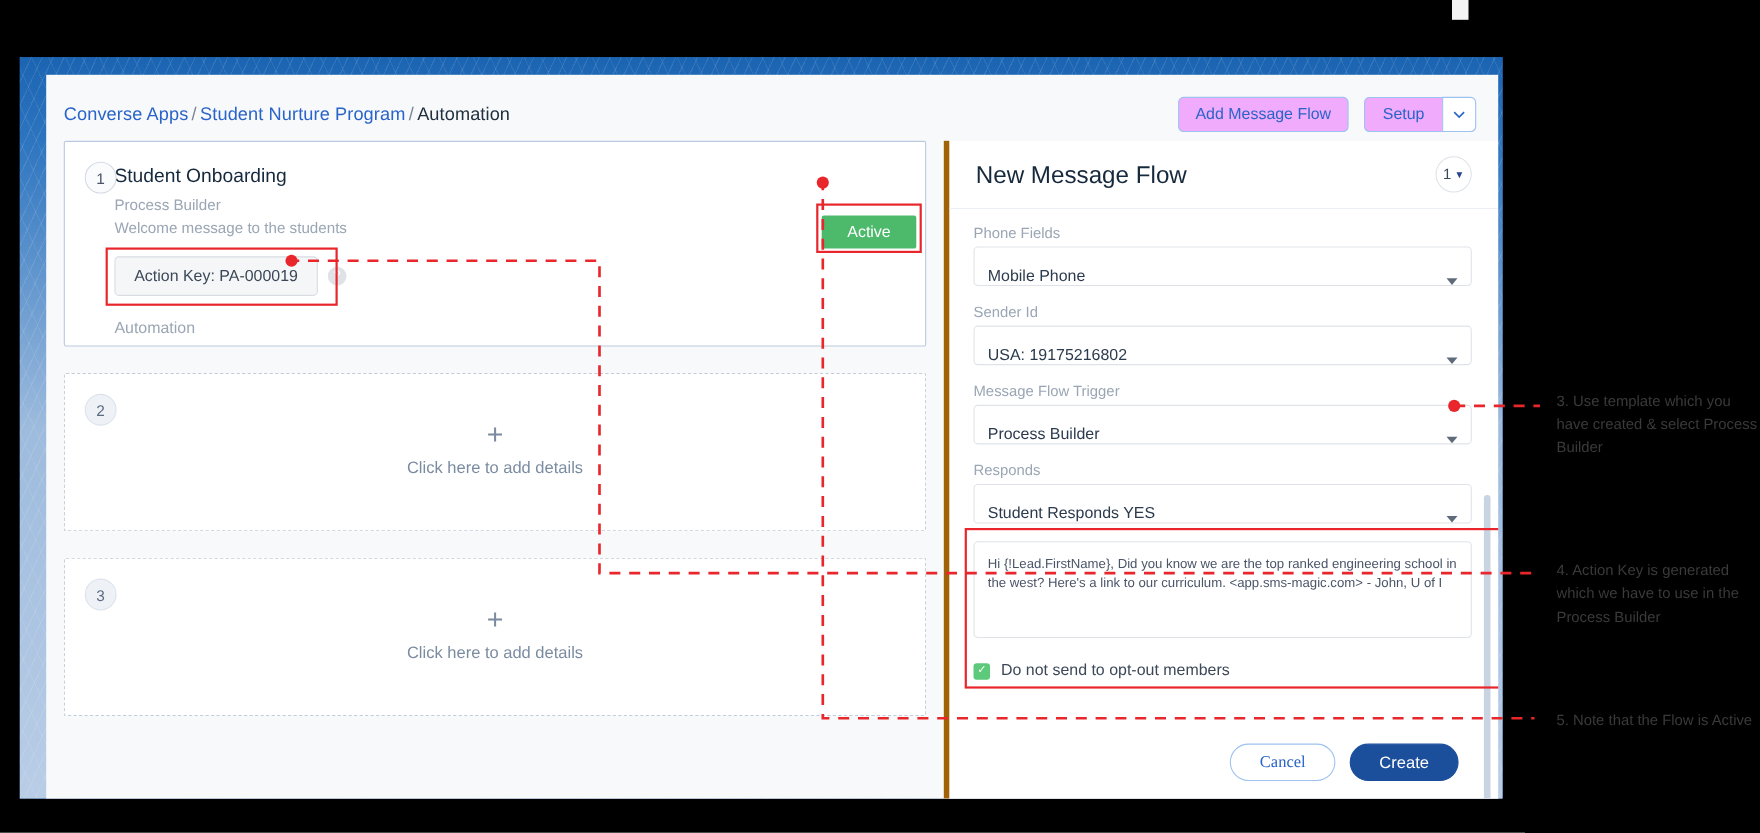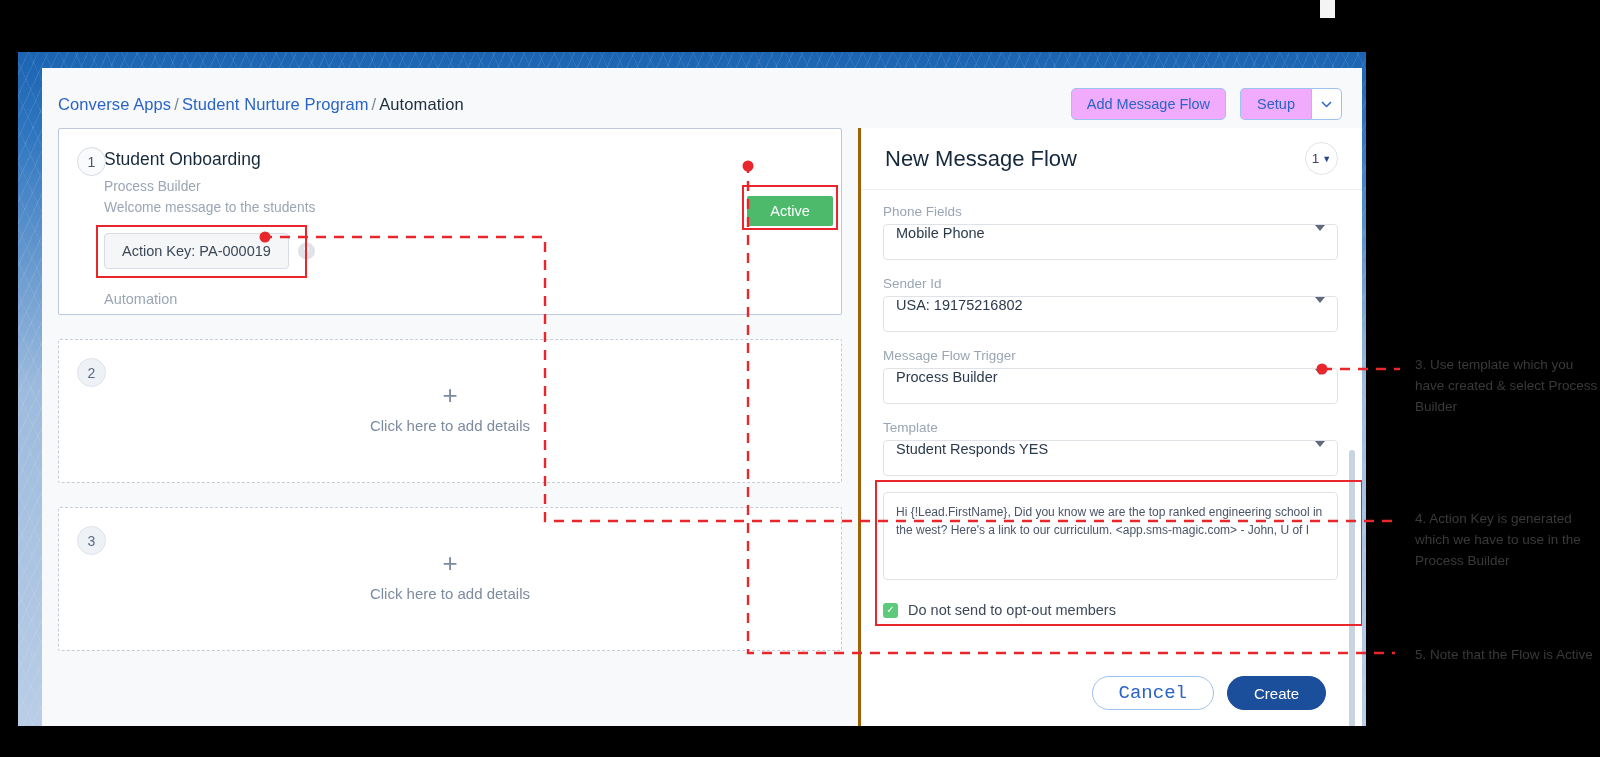--- a/index.html
+++ b/index.html
@@ -119,40 +119,40 @@
     z-index:6;
   }
   .redbox-active{
     position:absolute; left:700px; top:117px; width:96px; height:45px;
     border:2px solid #e8262b; z-index:7; pointer-events:none;
   }
 
   
   .right-panel{
     position:absolute; left:816px; top:60px; right:0; bottom:0;
-    background:#fff; border-left:3px solid #a16207;
+    background:#fff; border-left:5px solid #a16207;
   }
   .panel-head{
     height:62px; display:flex; align-items:center; padding:0 24px;
     border-bottom:1px solid #eceff3;
   }
   .panel-title{ font-size:22px; color:#16283c; font-weight:400; }
   .count-badge{
     margin-left:auto; width:33px; height:33px; border-radius:50%;
     border:1px solid #dfe3e8; background:#fff;
     display:flex; align-items:center; justify-content:center; gap:3px;
     font-size:13.5px; color:#3c4858; cursor:pointer;
   }
   .count-badge .cv{ font-size:9px; color:#26458c; }
   .panel-body{ padding:14px 24px 0 22px; position:relative; }
   .field{ margin-bottom:16px; position:relative; }
   .field-label{ font-size:13.5px; color:#9aa6b4; margin-bottom:5px; display:block; }
   .select-box{
     height:36px; border:1px solid #dfe3e8; border-radius:4px; background:#fff;
-    display:flex; align-items:flex-start; padding:0 12px; font-size:14.5px; color:#2b3a4d;
+    display:flex; align-items:flex-end; padding:0 12px; font-size:14.5px; color:#2b3a4d;
     cursor:pointer;
   }
   .select-box .val{ flex:1; }
   .select-box .arrow{
     width:0;height:0;border-left:5px solid transparent;border-right:5px solid transparent;
     border-top:6px solid #5f6b7a;
   }
   .redbox-group{
     position:absolute; left:14px; top:352px; width:488px; height:146px;
     border:2px solid #e8262b; pointer-events:none; z-index:4;
@@ -169,22 +169,22 @@
     display:flex;align-items:center;justify-content:center;
     color:#fff;font-size:10px;line-height:1;cursor:pointer;
   }
   .chk-label{ font-size:14.5px; color:#3c4858; }
   .panel-footer{
     position:absolute; left:0; right:0; bottom:32px;
     display:flex; justify-content:flex-end; gap:13px; padding-right:36px;
   }
   .btn-cancel{
     border:1px solid #9ec2f0; border-radius:18px; background:#fff;
-    color:#2a64c8; font-size:19px; height:34px; padding:0 26px; cursor:pointer;
-    font-family:Liberation Mono, monospace;
+    color:#2a64c8; font-size:15px; height:34px; padding:0 26px; cursor:pointer;
+    font-family:Liberation Serif, serif;
   }
   .btn-create{
     border:1px solid #1b4f9c; border-radius:18px; background:#1b4f9c;
     color:#fff; font-size:15px; height:34px; padding:0 26px; cursor:pointer;
     font-family:"Liberation Sans", sans-serif;
   }
   .panel-scrollbar{
     position:absolute; right:7px; top:322px; width:6px; height:296px;
     background:#c9d4e3; border-radius:3px; cursor:pointer;
   }
@@ -297,21 +297,21 @@
 
         <div class="field">
           <span class="field-label">Message Flow Trigger</span>
           <div class="select-box">
             <span class="val">Process Builder</span>
             <span class="arrow"></span>
           </div>
         </div>
 
         <div class="field">
-          <span class="field-label">Template</span>
+          <span class="field-label">Responds</span>
           <div class="select-box">
             <span class="val">Student Responds YES</span>
             <span class="arrow"></span>
           </div>
         </div>
 
         <div class="msg-area">Hi {!Lead.FirstName}, Did you know we are the top ranked engineering school in the west? Here's a link to our curriculum. &lt;app.sms-magic.com&gt; - John, U of I</div>
 
         <div class="checkrow">
           <div class="chk">✓</div>

